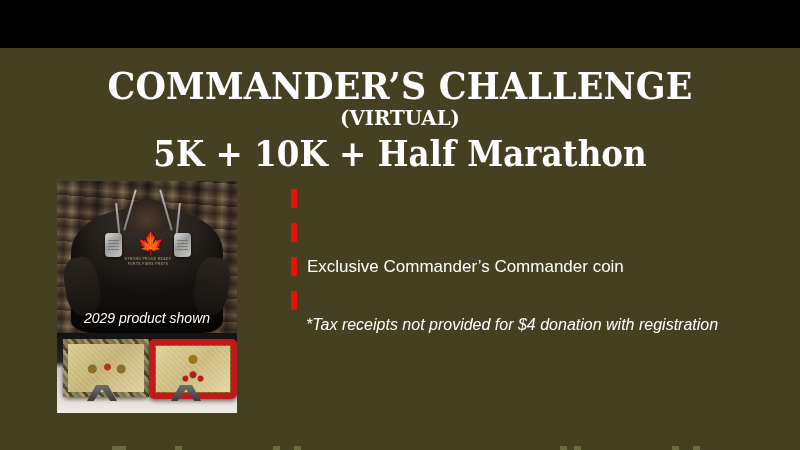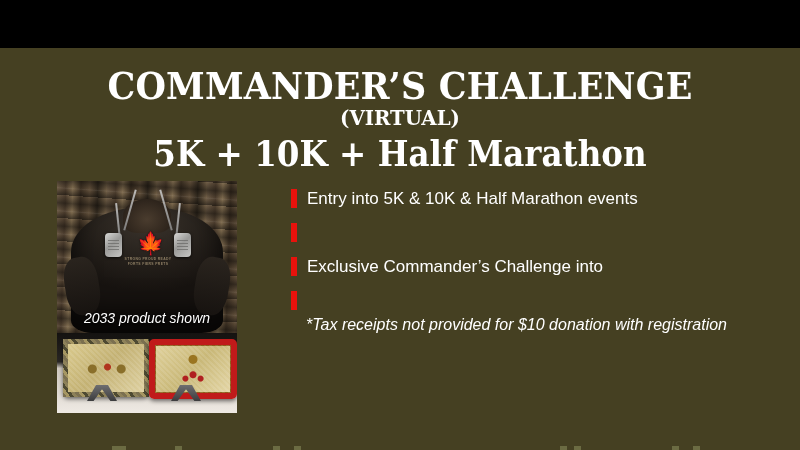--- a/index.html
+++ b/index.html
@@ -322,50 +322,49 @@
       <div id="maple-leaf">🍁</div>
 
       <div class="dogtag" id="dogtag-l"></div>
       <div class="dogtag" id="dogtag-r"></div>
 
       <div id="shirt-print">
         <div>STRONG PROUD READY</div>
         <div>FORTS FIERS PRETS</div>
       </div>
 
-      <div id="photo-caption">2033 product shown</div>
+      <div id="photo-caption">2029 product shown</div>
     </div>
 
     <div id="photo-coins">
       <div class="coin" id="coin-army"></div>
       <div class="coin" id="coin-red"></div>
       <div class="coin-stand" id="stand-l"></div>
       <div class="coin-stand" id="stand-r"></div>
     </div>
 
   </div>
 
   <div id="bullets">
     <div class="bullet-row">
       <span class="bullet-marker"></span>
-      <span class="bullet-text">Entry into 5K &amp; 10K &amp; Half Marathon events</span>
     </div>
     <div class="bullet-row">
       <span class="bullet-marker"></span>
     </div>
     <div class="bullet-row">
       <span class="bullet-marker"></span>
-      <span class="bullet-text">Exclusive Commander’s Challenge into</span>
+      <span class="bullet-text">Exclusive Commander’s Commander coin</span>
     </div>
     <div class="bullet-row">
       <span class="bullet-marker"></span>
     </div>
   </div>
 
-  <div id="footnote">*Tax receipts not provided for $10 donation with registration</div>
+  <div id="footnote">*Tax receipts not provided for $4 donation with registration</div>
 
   <div id="camo-band">
     <div id="camo-grid">
         <i style="background: rgb(69, 64, 34);"></i>
         <i style="background: rgb(69, 64, 34);"></i>
         <i style="background: rgb(69, 64, 34);"></i>
         <i style="background: rgb(69, 64, 34);"></i>
         <i style="background: rgb(69, 64, 34);"></i>
         <i style="background: rgb(69, 64, 34);"></i>
         <i style="background: rgb(69, 64, 34);"></i>

